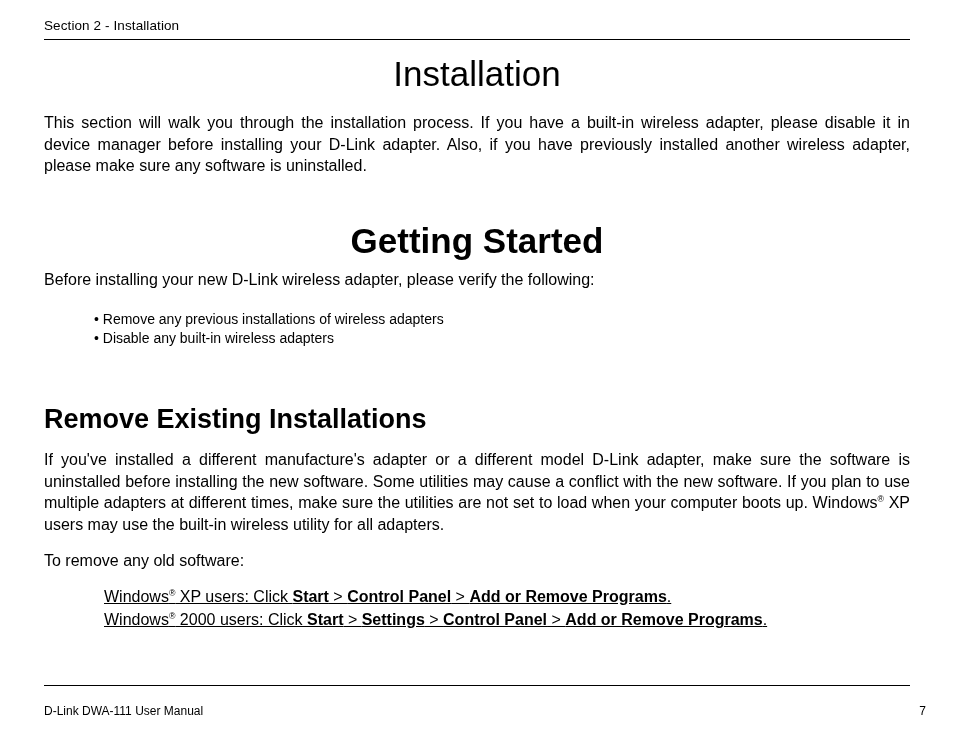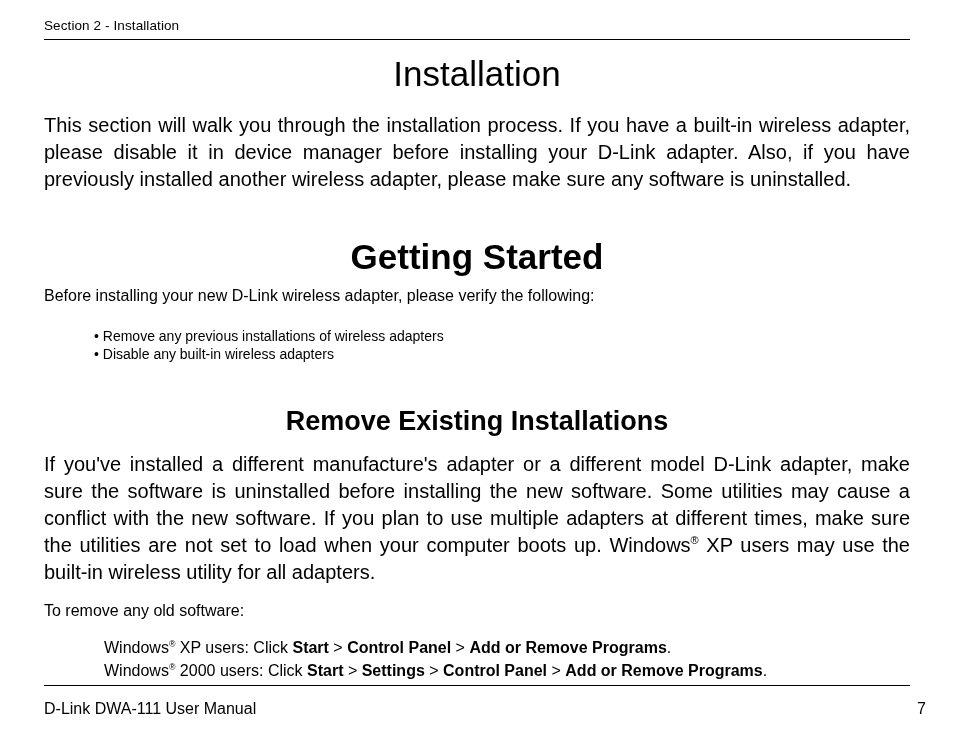--- a/index.html
+++ b/index.html
@@ -45,26 +45,25 @@
     font-size: 35px;
     text-align: center;
     margin: 44px 0 8px 0;
     letter-spacing: 0px;
   }
   h2.subheading {
     font-family: "Arial Narrow", "Helvetica Condensed", "Helvetica Neue", Arial, sans-serif;
     font-stretch: condensed;
     font-weight: 700;
     font-size: 27px;
-    text-align: center;
-    margin: 42px 0 14px 0;
+    margin: 56px 0 14px 0;
     letter-spacing: 0px;
   }
   p.body {
-    font-size: 20px;
+    font-size: 16px;
     line-height: 1.35;
     margin: 0 0 14px 0;
     text-align: justify;
   }
   p.body-noj {
     font-size: 16px;
     line-height: 1.35;
     margin: 0 0 14px 0;
   }
   ul.bullets {
@@ -75,20 +74,21 @@
     list-style: none;
   }
   ul.bullets li::before {
     content: "• ";
   }
   .instr-block {
     font-size: 16px;
     line-height: 1.45;
     margin: 0 0 14px 0;
     padding-left: 60px;
+    text-decoration: underline;
   }
   .instr-line b { font-weight: 700; }
   sup.reg {
     font-size: 0.55em;
     vertical-align: super;
     line-height: 0;
   }
   .bottom-rule {
     position: absolute;
     left: 44px;
@@ -97,21 +97,21 @@
     border: 0;
     border-top: 1.3px solid #000;
   }
   .footer {
     position: absolute;
     left: 44px;
     right: 28px;
     bottom: 20px;
     display: flex;
     justify-content: space-between;
-    font-size: 16px;
+    font-size: 12px;
   }
 </style>
 </head>
 <body>
 
 <div class="page">
 
   <div class="header-label">Section 2 - Installation</div>
   <hr class="top-rule">
 

